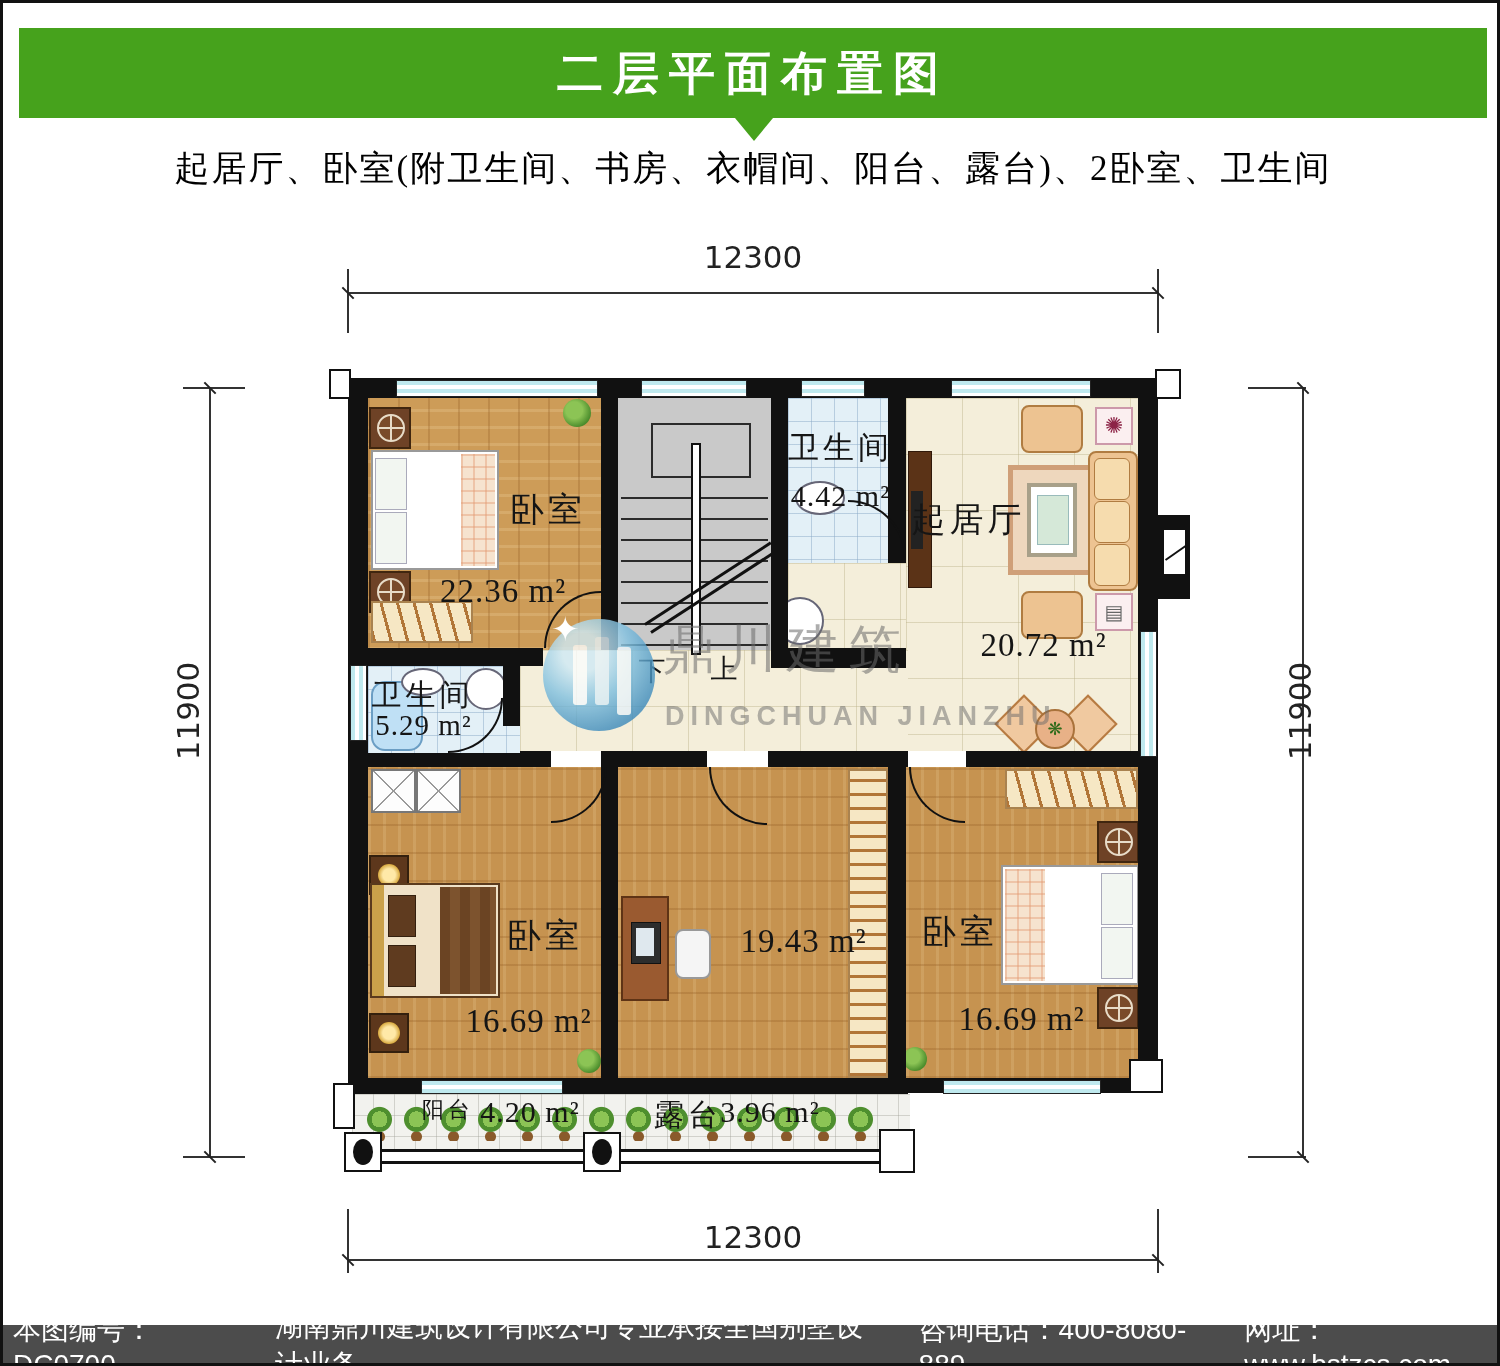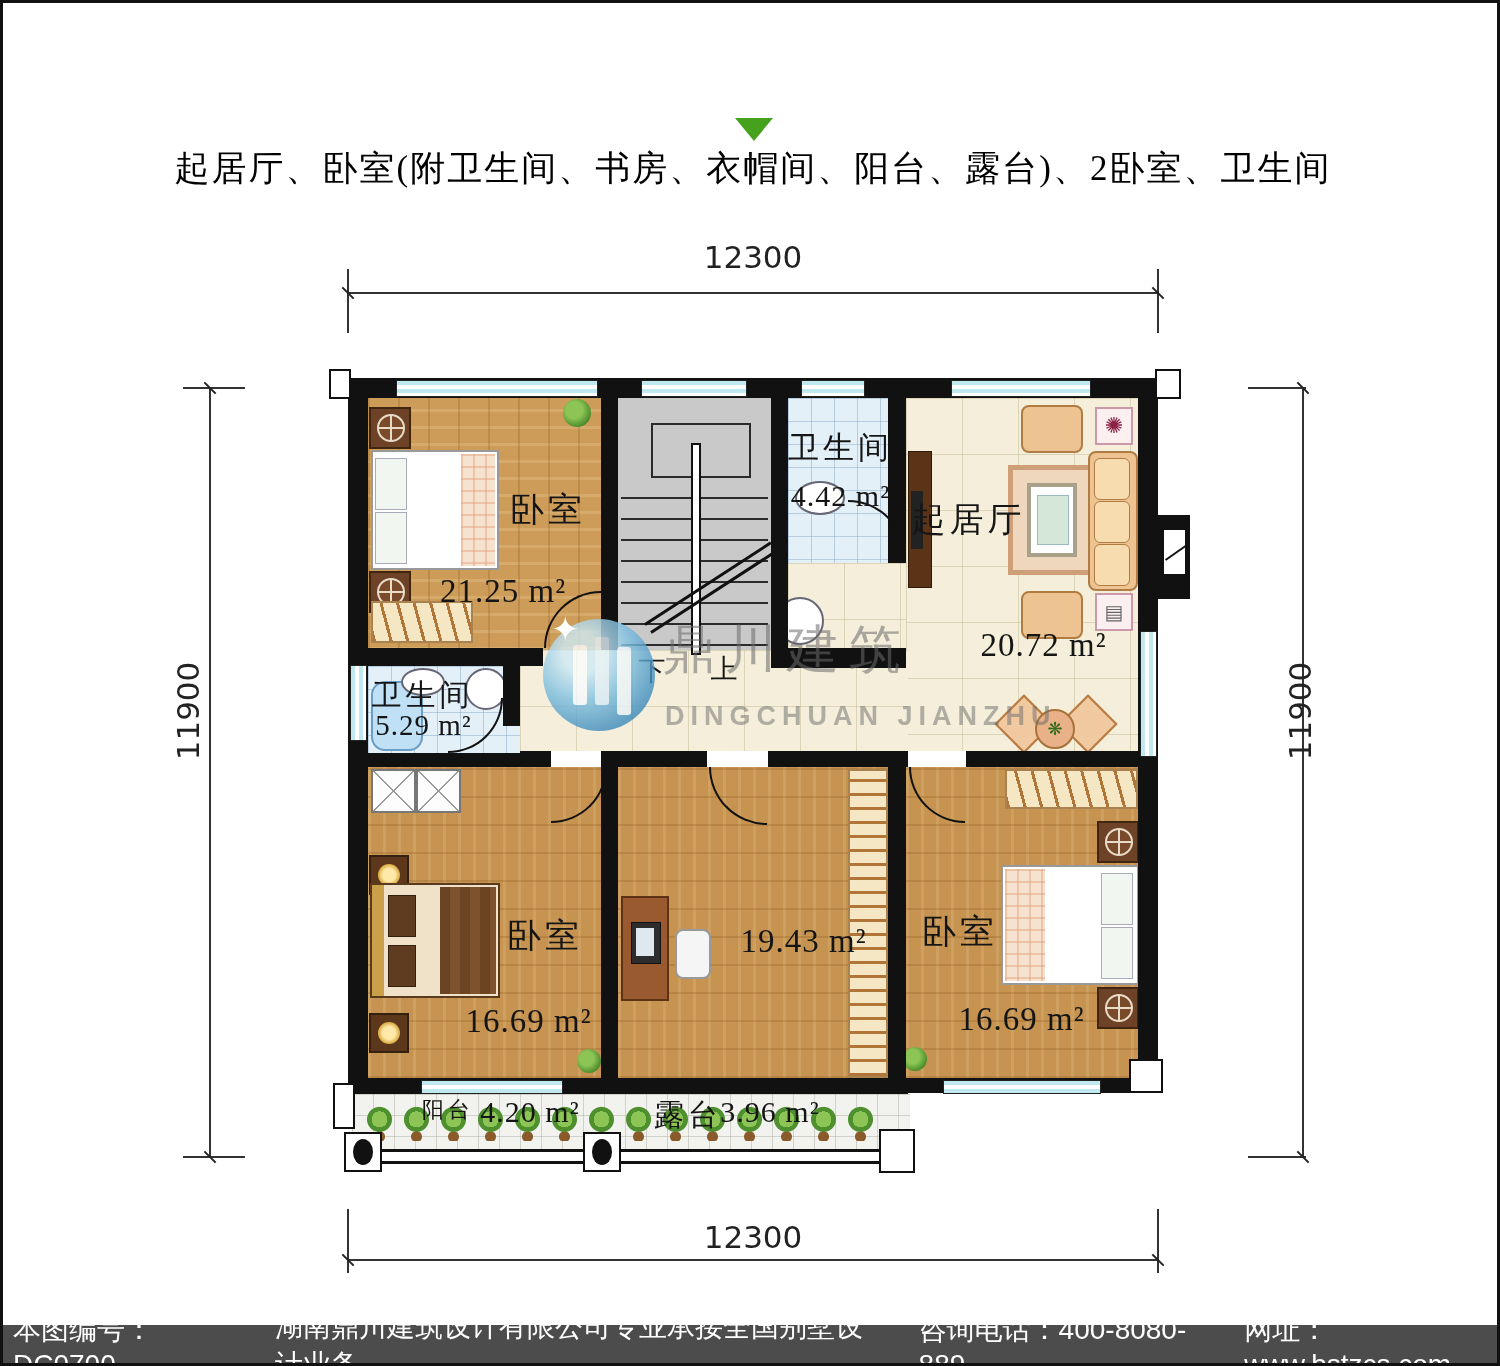--- a/index.html
+++ b/index.html
@@ -65,20 +65,23 @@
   .wm-logo:after{content:"";position:absolute;left:52px;top:18px;width:14px;height:68px;background:#e8f4fa;opacity:.85;border-radius:3px;box-shadow:22px 10px 0 #fff;}
   .spark{position:absolute;z-index:8;color:#fff;font-size:34px;}
   
   .footer{position:absolute;left:0;top:1322px;width:1500px;height:41px;background:#4c4c4c;color:#fff;display:flex;align-items:center;gap:46px;padding-left:10px;box-sizing:border-box;font-size:28px;}
 </style>
 </head>
 <body>
 
 <div class="page">
 
+  <div class="banner">
+    <div class="banner-title">二层平面布置图</div>
+  </div>
   <div class="banner-tri"></div>
   <div class="subtitle">起居厅、卧室(附卫生间、书房、衣帽间、阳台、露台)、2卧室、卫生间</div>
 
   <div class="dimtxt" style="left:345px;top:236px;width:810px;">12300</div>
   <div class="dimline" style="left:345px;top:289px;width:810px;height:2px;"></div>
   <div class="dimline" style="left:344px;top:266px;width:2px;height:64px;"></div>
   <div class="dimline" style="left:1154px;top:266px;width:2px;height:64px;"></div>
   <div class="tick" style="left:337px;top:289px;transform:rotate(45deg);"></div>
   <div class="tick" style="left:1147px;top:289px;transform:rotate(45deg);"></div>
 
@@ -232,21 +235,21 @@
   <div class="rail" style="left:345px;top:1158px;width:566px;height:3px;"></div>
   <div class="col dot" style="left:341px;top:1129px;"></div>
   <div class="col dot" style="left:580px;top:1129px;"></div>
   <div class="col" style="left:876px;top:1126px;width:36px;height:44px;"></div>
   <div class="marker" style="left:326px;top:366px;width:22px;height:30px;"></div>
   <div class="marker" style="left:1152px;top:366px;width:26px;height:30px;"></div>
   <div class="marker" style="left:1126px;top:1056px;width:34px;height:34px;"></div>
   <div class="marker" style="left:330px;top:1080px;width:22px;height:46px;"></div>
 
   <div class="rname" style="left:480px;top:484px;width:130px;">卧室</div>
-  <div class="rarea" style="left:420px;top:570px;width:160px;">21.25 m²</div>
+  <div class="rarea" style="left:420px;top:570px;width:160px;">22.36 m²</div>
 
   <div class="rname" style="left:775px;top:424px;width:125px;font-size:31px;">卫生间</div>
   <div class="rarea" style="left:775px;top:476px;width:125px;font-size:30px;">4.42 m²</div>
 
   <div class="rname" style="left:898px;top:494px;width:135px;">起居厅</div>
   <div class="rarea" style="left:958px;top:624px;width:165px;text-align:center;">20.72 m²</div>
 
   <div class="rname" style="left:357px;top:672px;width:125px;font-size:30px;">卫生间</div>
   <div class="rarea" style="left:358px;top:706px;width:125px;font-size:29px;">5.29 m²</div>
 

